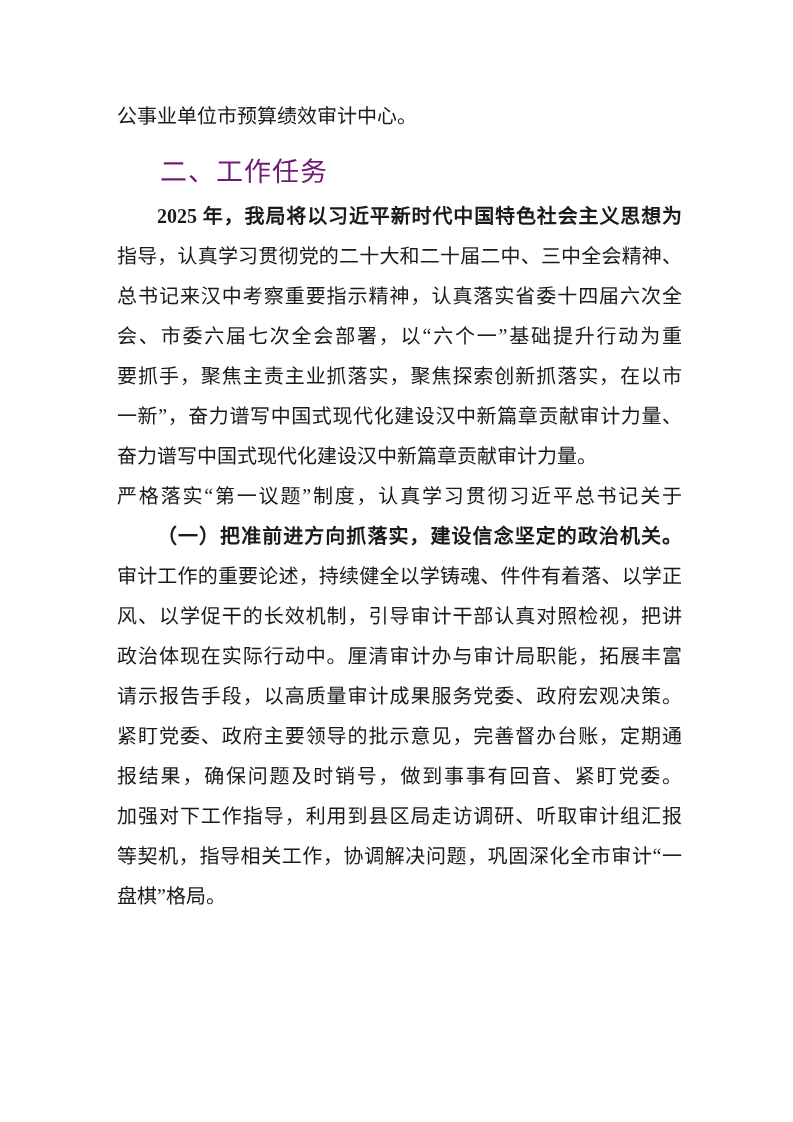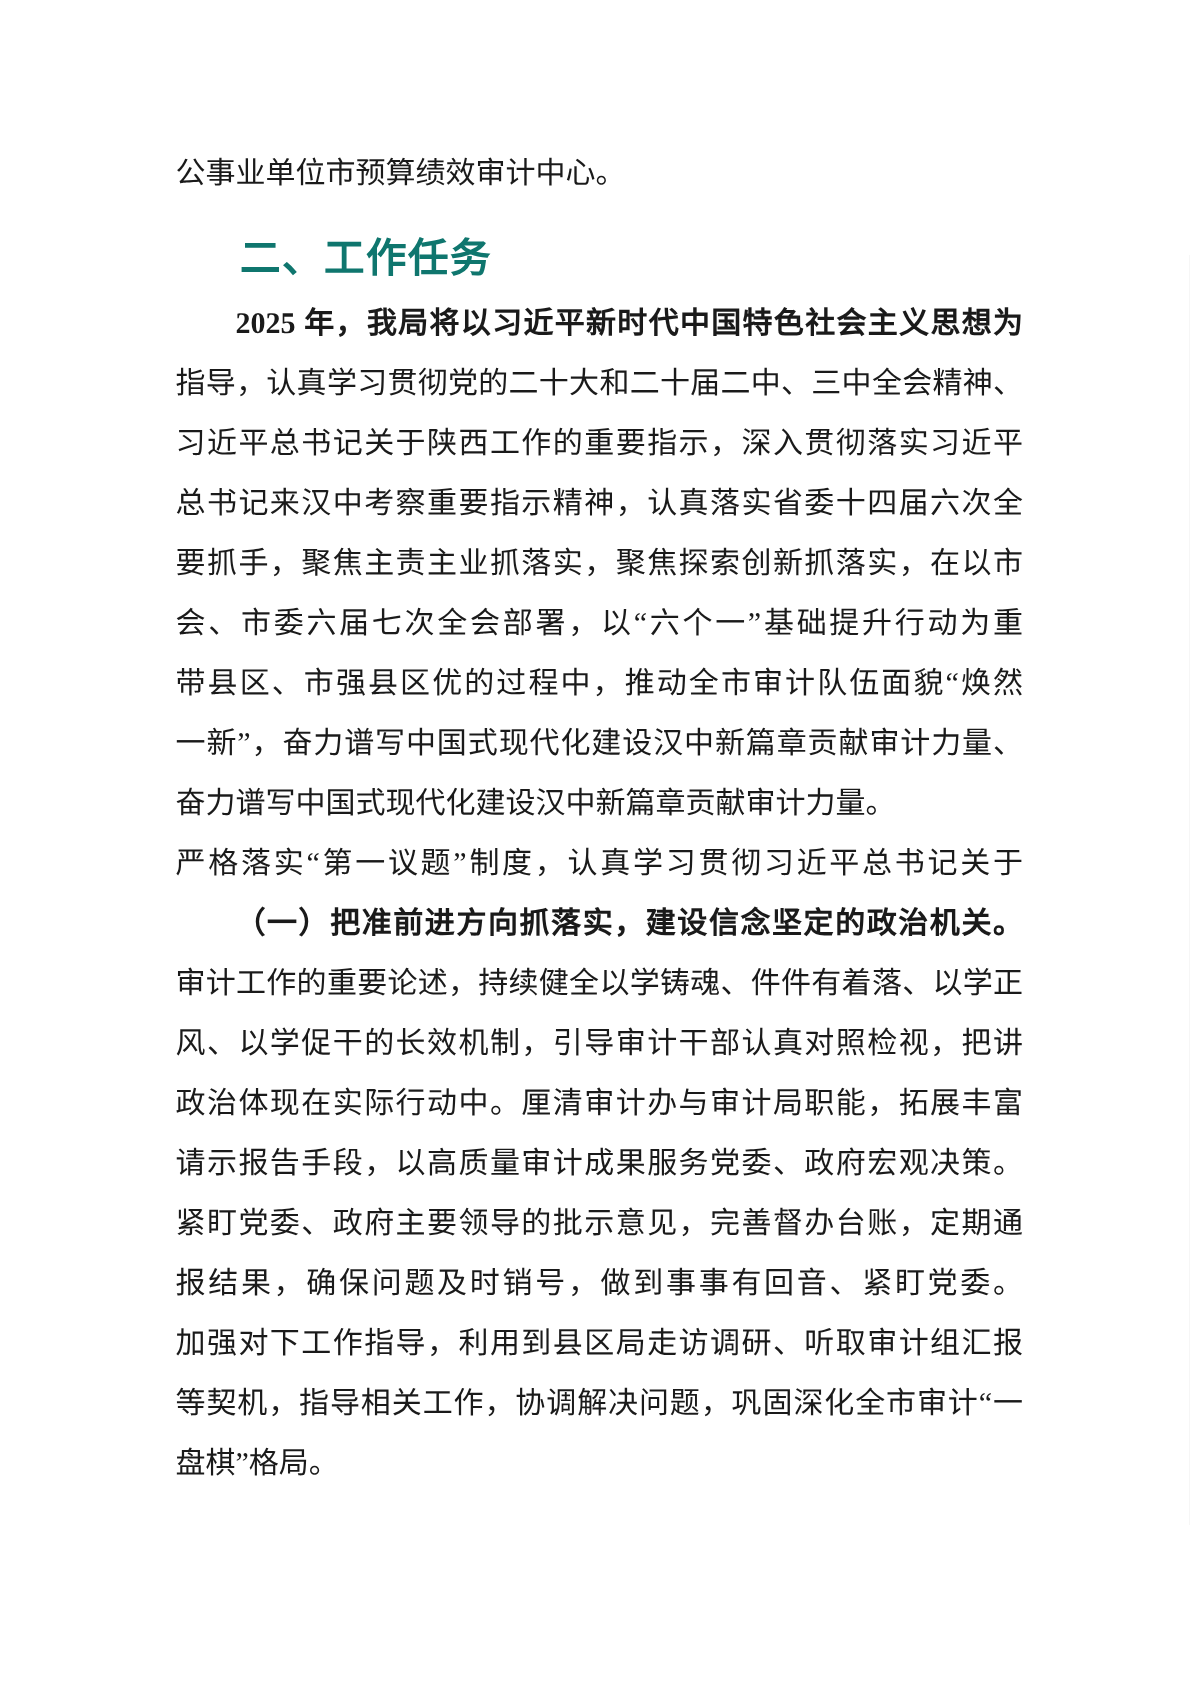--- a/index.html
+++ b/index.html
@@ -37,48 +37,46 @@
   .line.indent {
     text-indent: 2em;
     font-weight: bold;
   }
   .line.end {
     text-align-last: left;
   }
   .heading {
     margin: 16px 0 4px 0;
     font-family: "Liberation Sans", sans-serif;
-    font-weight: bold;
+    font-weight: normal;
     font-size: 27px;
     line-height: 40px;
-    color: #0f766e;
+    color: #701a75;
     text-indent: 43px;
     letter-spacing: 1px;
   }
 </style>
 </head>
 <body>
 
 <div class="page">
   <div class="content">
 
     <p class="para">
       <span class="line end">公事业单位市预算绩效审计中心。</span>
     </p>
 
     <h2 class="heading">二、工作任务</h2>
 
     <p class="para">
       <span class="line indent">2025 年，我局将以习近平新时代中国特色社会主义思想为</span>
       <span class="line">指导，认真学习贯彻党的二十大和二十届二中、三中全会精神、</span>
-      <span class="line">习近平总书记关于陕西工作的重要指示，深入贯彻落实习近平</span>
       <span class="line">总书记来汉中考察重要指示精神，认真落实省委十四届六次全</span>
+      <span class="line">会、市委六届七次全会部署，以“六个一”基础提升行动为重</span>
       <span class="line">要抓手，聚焦主责主业抓落实，聚焦探索创新抓落实，在以市</span>
-      <span class="line">会、市委六届七次全会部署，以“六个一”基础提升行动为重</span>
-      <span class="line">带县区、市强县区优的过程中，推动全市审计队伍面貌“焕然</span>
       <span class="line">一新”，奋力谱写中国式现代化建设汉中新篇章贡献审计力量、</span>
       <span class="line end">奋力谱写中国式现代化建设汉中新篇章贡献审计力量。</span>
     </p>
 
     <p class="para">
       <span class="line">严格落实“第一议题”制度，认真学习贯彻习近平总书记关于</span>
       <span class="line indent">（一）把准前进方向抓落实，建设信念坚定的政治机关。</span>
       <span class="line">审计工作的重要论述，持续健全以学铸魂、件件有着落、以学正</span>
       <span class="line">风、以学促干的长效机制，引导审计干部认真对照检视，把讲</span>
       <span class="line">政治体现在实际行动中。厘清审计办与审计局职能，拓展丰富</span>

